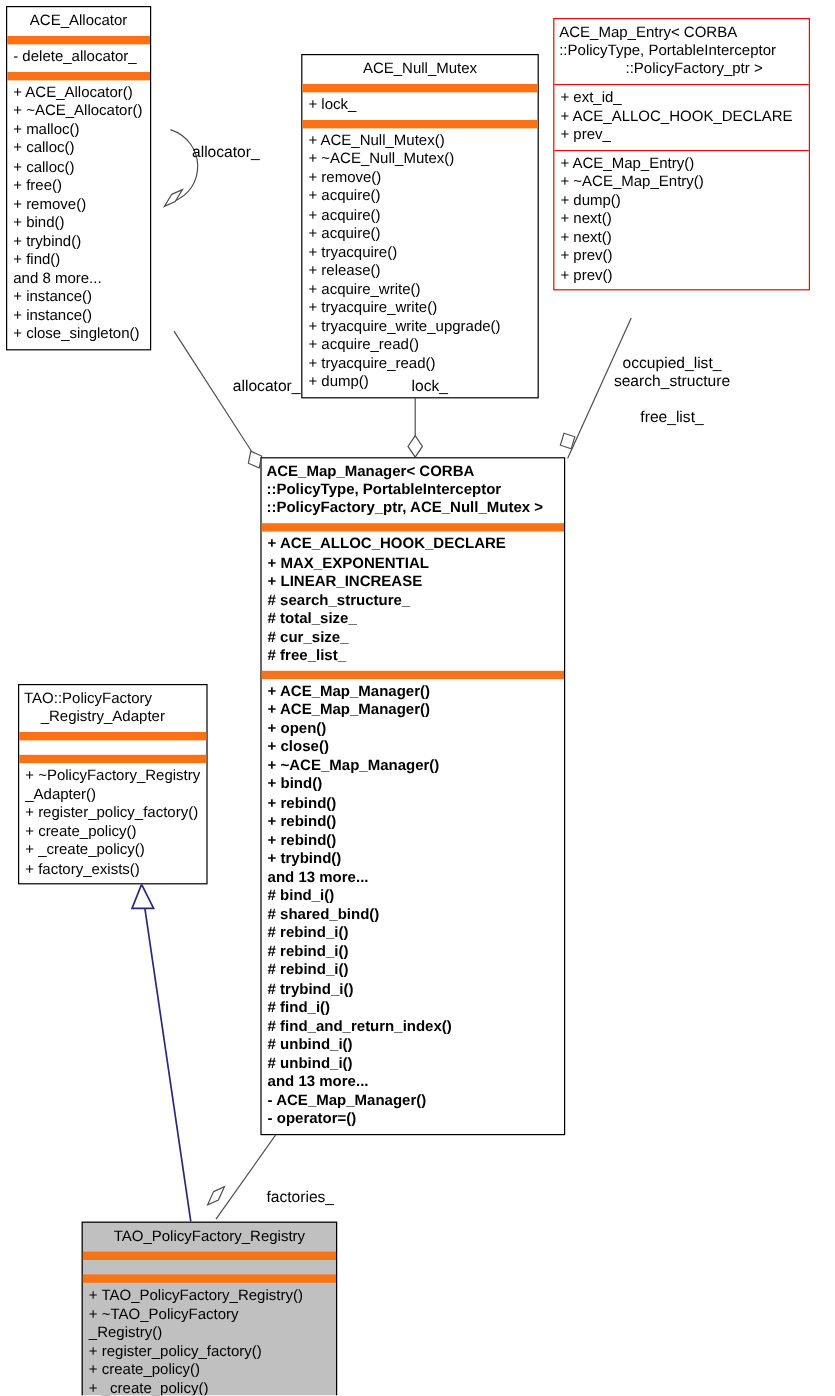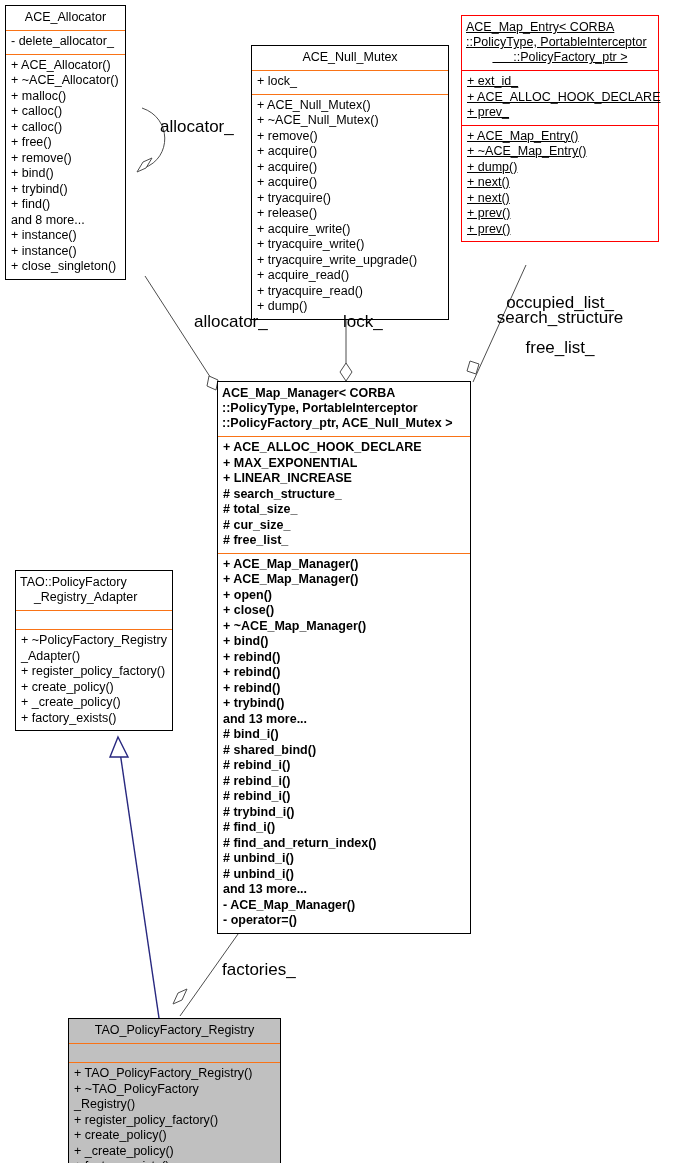--- a/index.html
+++ b/index.html
@@ -34,21 +34,21 @@
     border-color: #ff0000;
   }
   .uml-box.filled {
     background: #c0c0c0;
   }
   .compartment {
     box-sizing: border-box;
     padding: 3px 5px 4px 5px;
   }
   .compartment + .compartment {
-    border-top: 1px solid #f97316;
+    border-top: 7px solid #f97316;
   }
   .uml-box.red .compartment + .compartment {
     border-top: 1px solid #ff0000;
   }
   .title-comp {
     text-align: center;
     font-size: 12.5px;
     line-height: 15px;
     color: #000000;
     padding: 4px 4px 5px 4px;
@@ -64,21 +64,21 @@
   }
   .member-comp .mline {
     display: block;
     white-space: pre;
   }
   .empty-comp {
     height: 19px;
   }
   .edge-label {
     position: absolute;
-    font-size: 17px;
+    font-size: 13px;
     line-height: 14px;
     color: #000000;
     white-space: pre;
     z-index: 6;
   }
   .edge-label.center { text-align: center; }
 </style>
 </head>
 <body>
 
@@ -108,21 +108,21 @@
   <div class="edge-label" style="left:160px; top:120px;">allocator_</div>
 
   <div class="edge-label" style="left:194px; top:315px;">allocator_</div>
 
   <div class="edge-label" style="left:343px; top:315px;">lock_</div>
 
   <div class="edge-label center" style="left:495px; top:296px; width:130px;">occupied_list_</div>
   <div class="edge-label center" style="left:495px; top:311px; width:130px;">search_structure</div>
   <div class="edge-label center" style="left:495px; top:341px; width:130px;">free_list_</div>
 
-  <div class="edge-label" style="left:222px; top:963px;">factories_</div>
+  <div class="edge-label" style="left:222px; top:991px;">factories_</div>
 
   <div class="uml-box" style="left:5px; top:5px; width:121px;">
     <div class="compartment title-comp">
       <span class="ttl-line">ACE_Allocator</span>
     </div>
     <div class="compartment member-comp">
       <span class="mline">- delete_allocator_</span>
     </div>
     <div class="compartment member-comp">
       <span class="mline">+ ACE_Allocator()</span>
@@ -160,21 +160,21 @@
       <span class="mline">+ release()</span>
       <span class="mline">+ acquire_write()</span>
       <span class="mline">+ tryacquire_write()</span>
       <span class="mline">+ tryacquire_write_upgrade()</span>
       <span class="mline">+ acquire_read()</span>
       <span class="mline">+ tryacquire_read()</span>
       <span class="mline">+ dump()</span>
     </div>
   </div>
 
-  <div class="uml-box red" style="left:461px; top:15px; width:198px;text-decoration:underline;">
+  <div class="uml-box red" style="left:461px; top:15px; width:214px;">
     <div class="compartment title-comp">
       <span class="ttl-line" style="text-align:left;">ACE_Map_Entry&lt; CORBA</span>
       <span class="ttl-line" style="text-align:left;">::PolicyType, PortableInterceptor</span>
       <span class="ttl-line">      ::PolicyFactory_ptr &gt;</span>
     </div>
     <div class="compartment member-comp">
       <span class="mline">+ ext_id_</span>
       <span class="mline">+ ACE_ALLOC_HOOK_DECLARE</span>
       <span class="mline">+ prev_</span>
     </div>

